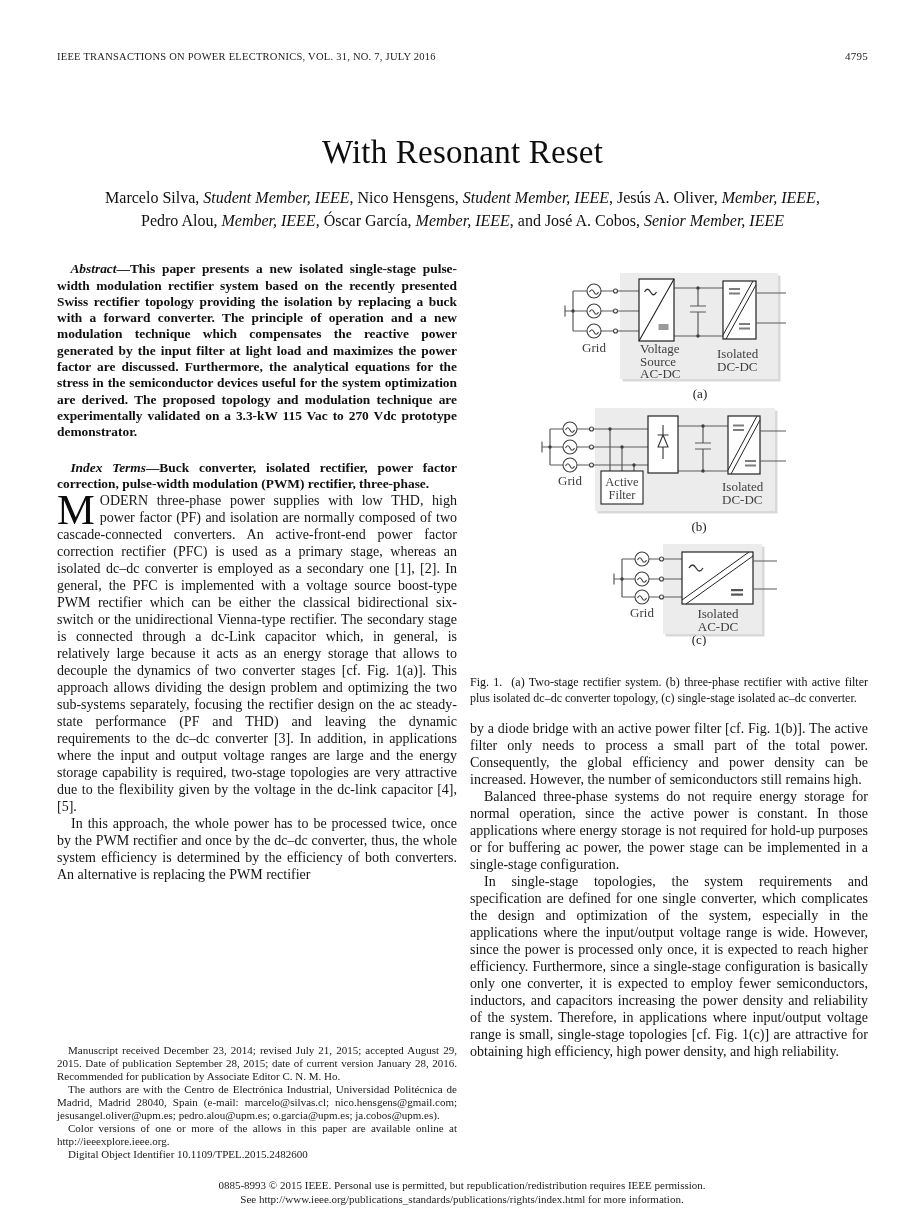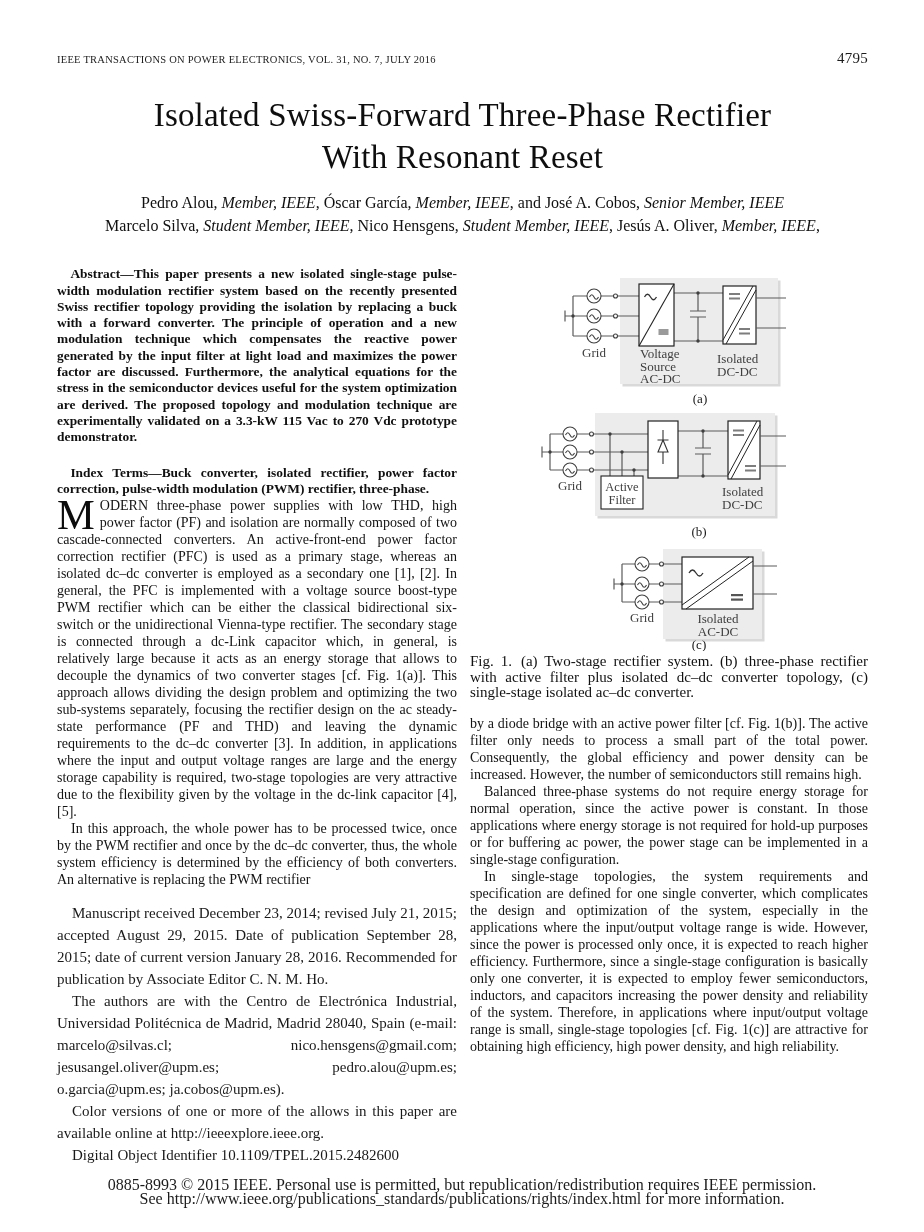--- a/index.html
+++ b/index.html
@@ -4,77 +4,77 @@
 <style>
   html,body{margin:0;padding:0;background:#ffffff;}
   body{width:924px;height:1232px;overflow:hidden;color:#141414;
        font-family:"Liberation Serif","DejaVu Serif",serif;
        -webkit-font-smoothing:antialiased;}
   .page{width:924px;height:884px;position:relative;box-sizing:border-box;padding:50px 56px 0 57px;}
 
   
   .running-head{display:flex;justify-content:space-between;align-items:baseline;
        font-size:10.5px;letter-spacing:.25px;color:#1c1c1c;}
-  .running-head .pageno{font-size:15px;}
+  .running-head .pageno{font-size:11px;}
 
   
   .title{margin:28px 0 0 0;text-align:center;font-weight:400;font-size:33px;
        line-height:1.27;color:#0e0e0e;letter-spacing:.2px;}
   .authors{margin-top:13px;text-align:center;font-size:16px;line-height:1.42;color:#101010;}
   .authors .it{font-style:italic;}
 
   
   .columns{margin-top:29px;display:grid;grid-template-columns:400px 1fr;column-gap:13px;height:900px;}
   .col{min-width:0;}
   .col.left{display:flex;flex-direction:column;}
 
   p{margin:0;}
   .abstract{font-weight:700;font-size:13.4px;line-height:16.3px;text-align:justify;
        text-indent:1em;color:#101010;}
-  .abstract .lead{}
+  .abstract .lead{font-style:italic;}
   .index-terms{margin-top:19px;}
 
   .section-heading{margin:17px 0 10px 0;text-align:center;font-weight:400;font-size:14px;color:#101010;}
   .section-heading .sc{font-variant:small-caps;margin-left:5px;letter-spacing:.4px;}
 
   .body{font-size:14px;line-height:17px;text-align:justify;color:#131313;}
   .body.indent{text-indent:1em;}
   .dropcap{float:left;font-size:42.5px;line-height:31px;padding:2px 5px 0 0;color:#0c0c0c;}
 
-  .footnote{margin-top:auto;font-size:15px;line-height:22px;text-align:justify;color:#191919;}
+  .footnote{margin-top:auto;font-size:11px;line-height:13px;text-align:justify;color:#191919;}
   .footnote p{text-indent:1em;}
 
   
   .fig-block{margin:0 0 14px 0;}
   .fig-block svg{display:block;}
   svg text{font-family:"Liberation Serif","DejaVu Serif",serif;font-size:13px;fill:#3e3e3e;}
   svg text.sub{fill:#1a1a1a;}
   svg text.boxlab{font-size:12.5px;}
-  .caption{margin-top:3px;font-size:15px;line-height:15.5px;text-align:justify;color:#111;}
+  .caption{margin-top:29px;font-size:12px;line-height:15.5px;text-align:justify;color:#111;}
   .caption .tag{margin-right:9px;}
 
   
   .footer{position:absolute;left:0;right:0;top:1178px;text-align:center;
-       font-size:16px;line-height:14px;color:#1b1b1b;}
+       font-size:11px;line-height:14px;color:#1b1b1b;}
 </style>
 </head>
 <body>
 
 <div class="page">
 
   <div class="running-head">
     <span>IEEE TRANSACTIONS ON POWER ELECTRONICS, VOL. 31, NO. 7, JULY 2016</span>
     <span class="pageno">4795</span>
   </div>
 
-  <h1 class="title"><span>Isolated Swiss-Forward Three-Phase Rectifier</span><br><span>With Resonant Reset</span></h1>
+  <h1 class="title"><br><span>With Resonant Reset</span></h1>
 
   <div class="authors">
+    <div><span>Marcelo Silva, </span><span class="it">Student Member, IEEE</span><span>, Nico Hensgens, </span><span class="it">Student Member, IEEE</span><span>, Jesús A. Oliver, </span><span class="it">Member, IEEE</span><span>,</span></div>
     <div><span>Pedro Alou, </span><span class="it">Member, IEEE</span><span>, Óscar García, </span><span class="it">Member, IEEE</span><span>, and José A. Cobos, </span><span class="it">Senior Member, IEEE</span><span></span></div>
-    <div><span>Marcelo Silva, </span><span class="it">Student Member, IEEE</span><span>, Nico Hensgens, </span><span class="it">Student Member, IEEE</span><span>, Jesús A. Oliver, </span><span class="it">Member, IEEE</span><span>,</span></div>
   </div>
 
   <div class="columns">
 
     <div class="col left">
       <p class="abstract"><span class="lead">Abstract</span><span>—This paper presents a new isolated single-stage pulse-width modulation rectifier system based on the recently presented Swiss rectifier topology providing the isolation by replacing a buck with a forward converter. The principle of operation and a new modulation technique which compensates the reactive power generated by the input filter at light load and maximizes the power factor are discussed. Furthermore, the analytical equations for the stress in the semiconductor devices useful for the system optimization are derived. The proposed topology and modulation technique are experimentally validated on a 3.3-kW 115 Vac to 270 Vdc prototype demonstrator.</span></p>
       <p class="abstract index-terms"><span class="lead">Index Terms</span><span>—Buck converter, isolated rectifier, power factor correction, pulse-width modulation (PWM) rectifier, three-phase.</span></p>
 
 
       <p class="body"><span class="dropcap">M</span><span>ODERN three-phase power supplies with low THD, high power factor (PF) and isolation are normally composed of two cascade-connected converters. An active-front-end power factor correction rectifier (PFC) is used as a primary stage, whereas an isolated dc–dc converter is employed as a secondary one [1], [2]. In general, the PFC is implemented with a voltage source boost-type PWM rectifier which can be either the classical bidirectional six-switch or the unidirectional Vienna-type rectifier. The secondary stage is connected through a dc-Link capacitor which, in general, is relatively large because it acts as an energy storage that allows to decouple the dynamics of two converter stages [cf. Fig. 1(a)]. This approach allows dividing the design problem and optimizing the two sub-systems separately, focusing the rectifier design on the ac steady-state performance (PF and THD) and leaving the dynamic requirements to the dc–dc converter [3]. In addition, in applications where the input and output voltage ranges are large and the energy storage capability is required, two-stage topologies are very attractive due to the flexibility given by the voltage in the dc-link capacitor [4], [5].</span></p>

